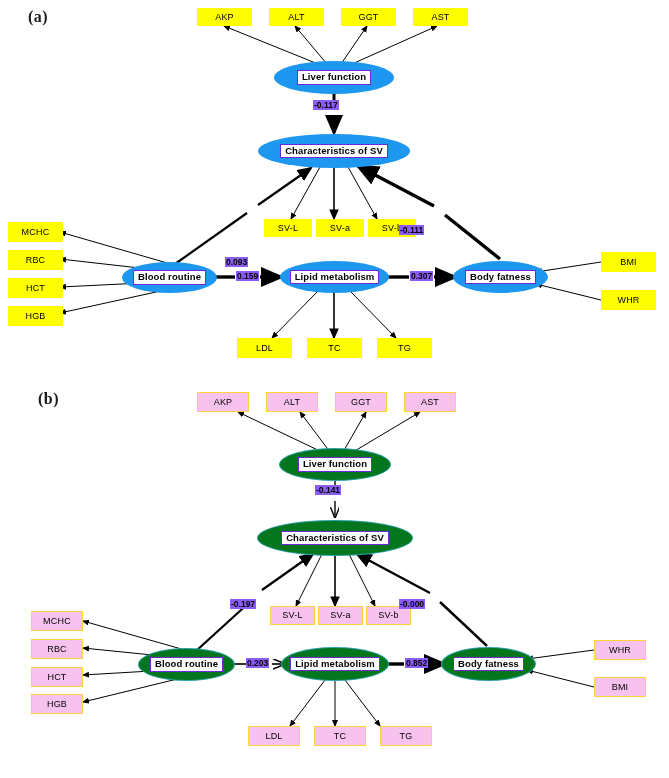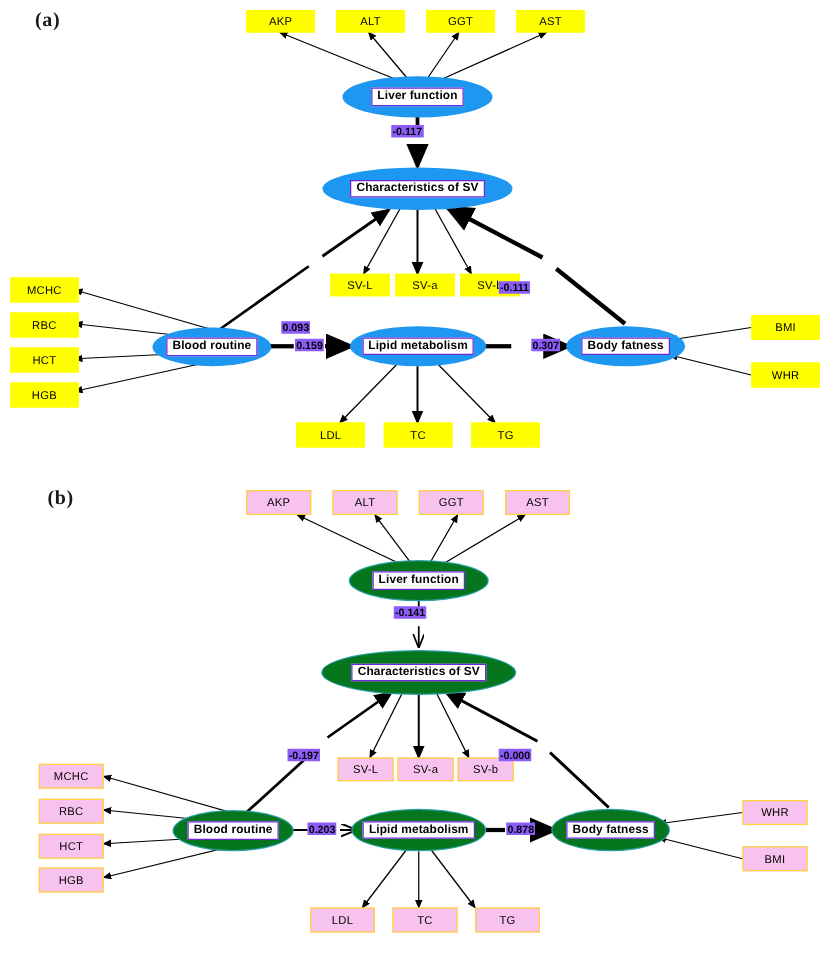--- a/index.html
+++ b/index.html
@@ -189,21 +189,21 @@
   <div class="ellipse ellipse-a" style="left:122px; top:262px; width:95px; height:31px;">
     <span class="cap">Blood routine</span>
   </div>
 
   <div class="coef" style="left:236px; top:271px;">0.159</div>
 
   <div class="ellipse ellipse-a" style="left:280px; top:261px; width:109px; height:32px;">
     <span class="cap">Lipid metabolism</span>
   </div>
 
-  <div class="coef" style="left:425px; top:271px;">0.307</div>
+  <div class="coef" style="left:410px; top:271px;">0.307</div>
 
   <div class="ellipse ellipse-a" style="left:453px; top:261px; width:95px; height:32px;">
     <span class="cap">Body fatness</span>
   </div>
 
   <div class="box box-a" style="left:601px; top:252px; width:55px; height:20px;">BMI</div>
   <div class="box box-a" style="left:601px; top:290px; width:55px; height:20px;">WHR</div>
 
   <div class="box box-a" style="left:237px; top:338px; width:55px; height:20px;">LDL</div>
   <div class="box box-a" style="left:307px; top:338px; width:55px; height:20px;">TC</div>
@@ -293,21 +293,21 @@
   <div class="ellipse ellipse-b" style="left:139px; top:271px; width:95px; height:31px;">
     <span class="cap">Blood routine</span>
   </div>
 
   <div class="coef" style="left:246px; top:280px;">0.203</div>
 
   <div class="ellipse ellipse-b" style="left:282px; top:270px; width:106px; height:32px;">
     <span class="cap">Lipid metabolism</span>
   </div>
 
-  <div class="coef" style="left:405px; top:280px;">0.878</div>
+  <div class="coef" style="left:405px; top:280px;">0.852</div>
 
   <div class="ellipse ellipse-b" style="left:442px; top:270px; width:93px; height:32px;">
     <span class="cap">Body fatness</span>
   </div>
 
   <div class="box box-b" style="left:594px; top:262px; width:52px; height:20px;">WHR</div>
   <div class="box box-b" style="left:594px; top:299px; width:52px; height:20px;">BMI</div>
 
   <div class="box box-b" style="left:248px; top:348px; width:52px; height:20px;">LDL</div>
   <div class="box box-b" style="left:314px; top:348px; width:52px; height:20px;">TC</div>

